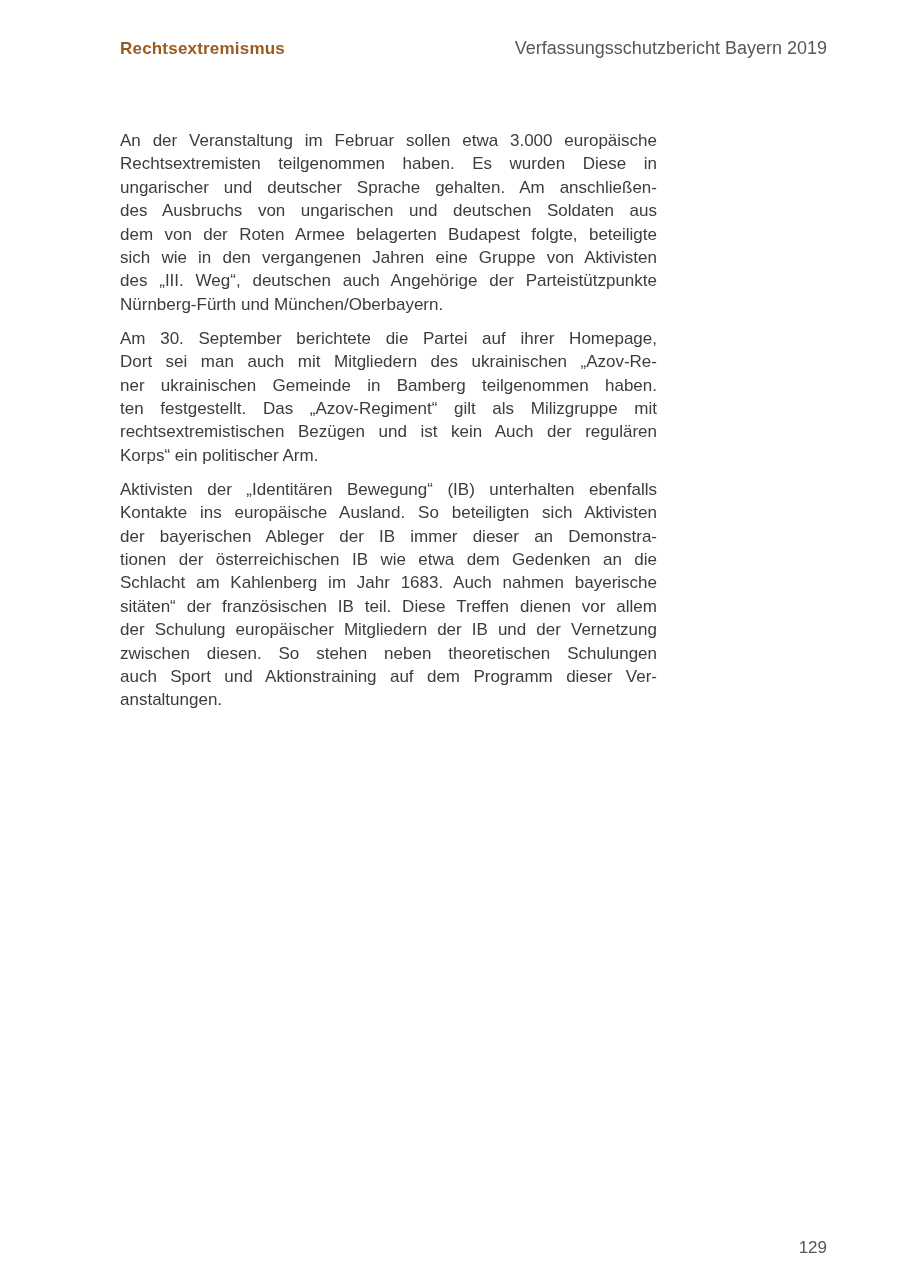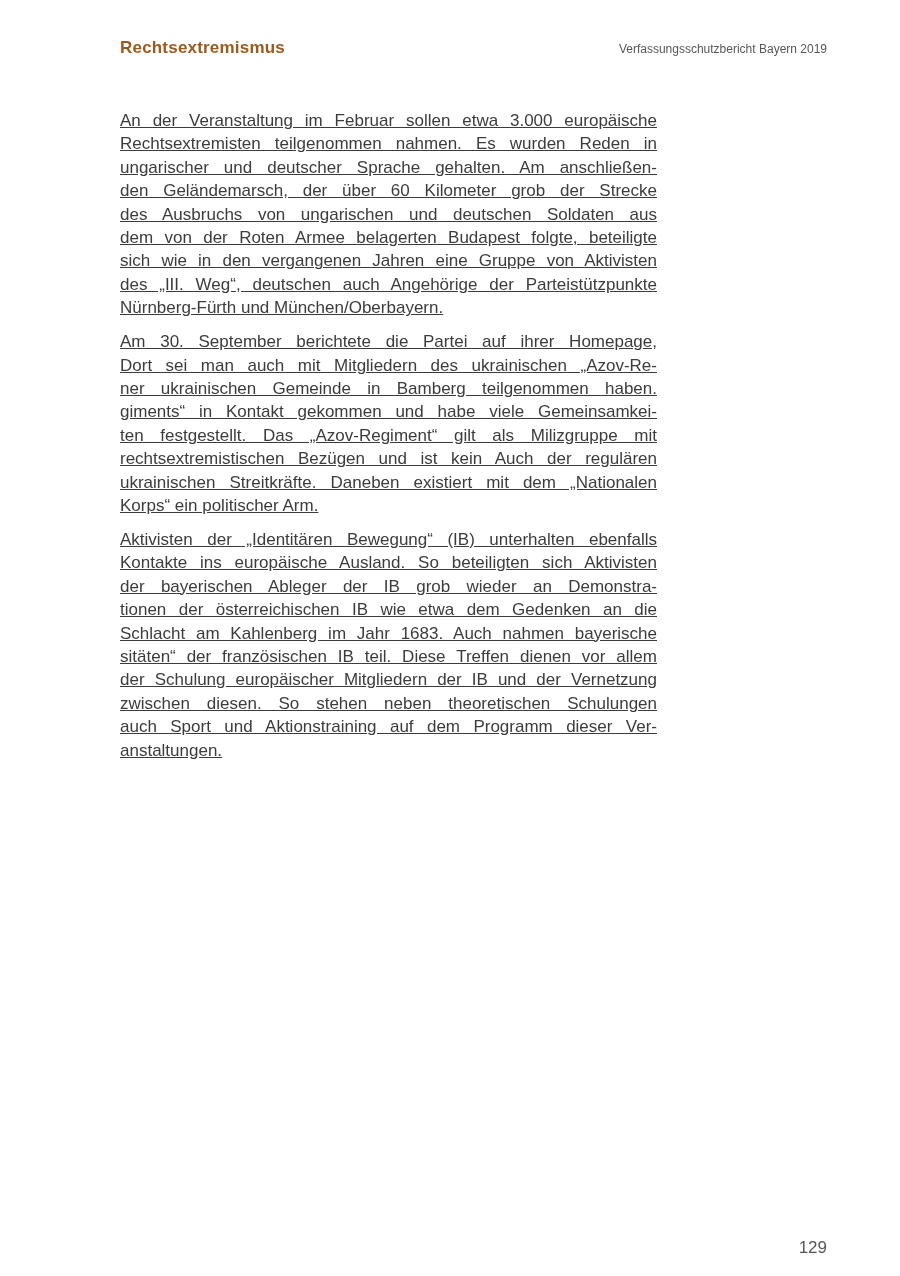--- a/index.html
+++ b/index.html
@@ -29,30 +29,29 @@
     width: 100%;
     gap: 8px;
   }
   .page-header .section-title {
     font-size: 17px;
     font-weight: bold;
     color: var(--heading-color);
     letter-spacing: 0.2px;
   }
   .page-header .report-title {
-    font-size: 12px;
+    font-size: 18px;
     color: var(--muted-color);
   }
   .body-text {
-    margin-top: 51px;
+    margin-top: 70px;
     width: 537px;
     font-size: 17px;
     line-height: 23.4px;
     color: var(--body-color);
-    text-decoration: underline;
   }
   .paragraph { margin-bottom: 10.5px; }
   .paragraph:last-child { margin-bottom: 0; }
   .line {
     text-align: justify;
     text-align-last: justify;
     white-space: nowrap;
   }
   .line.last {
     text-align-last: left;
@@ -73,43 +72,40 @@
 
   <header class="page-header">
     <span class="section-title">Rechtsextremismus</span>
     <span class="report-title">Verfassungsschutzbericht Bayern 2019</span>
   </header>
 
   <main class="body-text">
 
   <div class="paragraph">
         <div class="line">An der Veranstaltung im Februar sollen etwa 3.000 europäische</div>
-        <div class="line">Rechtsextremisten teilgenommen nahmen. Es wurden Reden in</div>
+        <div class="line">Rechtsextremisten teilgenommen haben. Es wurden Diese in</div>
         <div class="line">ungarischer und deutscher Sprache gehalten. Am anschließen-</div>
-        <div class="line">den Geländemarsch, der über 60 Kilometer grob der Strecke</div>
         <div class="line">des Ausbruchs von ungarischen und deutschen Soldaten aus</div>
         <div class="line">dem von der Roten Armee belagerten Budapest folgte, beteiligte</div>
         <div class="line">sich wie in den vergangenen Jahren eine Gruppe von Aktivisten</div>
         <div class="line">des „III. Weg“, deutschen auch Angehörige der Parteistützpunkte</div>
         <div class="line last">Nürnberg-Fürth und München/Oberbayern.</div>
       </div>
       <div class="paragraph">
         <div class="line">Am 30. September berichtete die Partei auf ihrer Homepage,</div>
         <div class="line">Dort sei man auch mit Mitgliedern des ukrainischen „Azov-Re-</div>
         <div class="line">ner ukrainischen Gemeinde in Bamberg teilgenommen haben.</div>
-        <div class="line">giments“ in Kontakt gekommen und habe viele Gemeinsamkei-</div>
         <div class="line">ten festgestellt. Das „Azov-Regiment“ gilt als Milizgruppe mit</div>
         <div class="line">rechtsextremistischen Bezügen und ist kein Auch der regulären</div>
-        <div class="line">ukrainischen Streitkräfte. Daneben existiert mit dem „Nationalen</div>
         <div class="line last">Korps“ ein politischer Arm.</div>
       </div>
       <div class="paragraph">
         <div class="line">Aktivisten der „Identitären Bewegung“ (IB) unterhalten ebenfalls</div>
         <div class="line">Kontakte ins europäische Ausland. So beteiligten sich Aktivisten</div>
-        <div class="line">der bayerischen Ableger der IB grob wieder an Demonstra-</div>
+        <div class="line">der bayerischen Ableger der IB immer dieser an Demonstra-</div>
         <div class="line">tionen der österreichischen IB wie etwa dem Gedenken an die</div>
         <div class="line">Schlacht am Kahlenberg im Jahr 1683. Auch nahmen bayerische</div>
         <div class="line">sitäten“ der französischen IB teil. Diese Treffen dienen vor allem</div>
         <div class="line">der Schulung europäischer Mitgliedern der IB und der Vernetzung</div>
         <div class="line">zwischen diesen. So stehen neben theoretischen Schulungen</div>
         <div class="line">auch Sport und Aktionstraining auf dem Programm dieser Ver-</div>
         <div class="line last">anstaltungen.</div>
       </div>
     </main>
 

